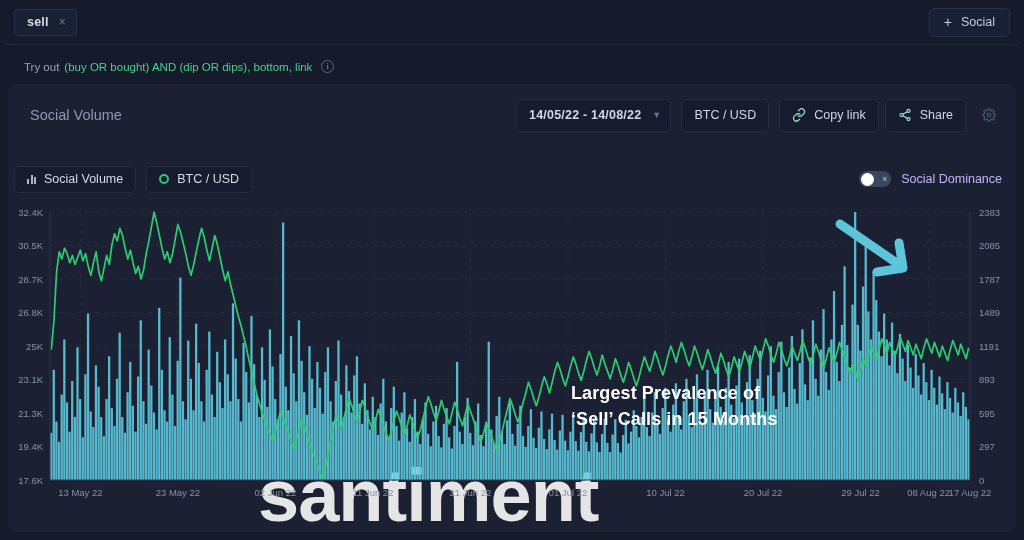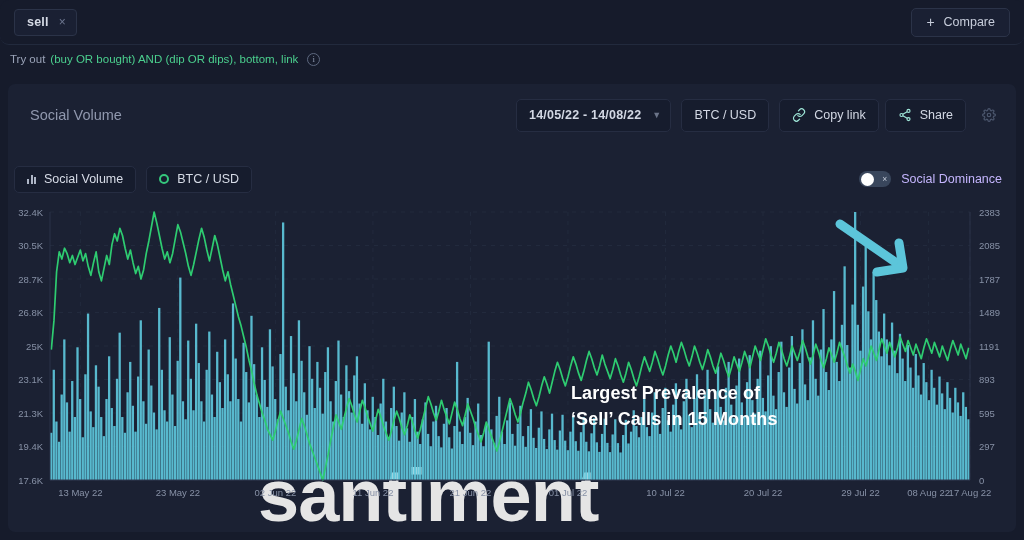--- a/index.html
+++ b/index.html
@@ -31,21 +31,21 @@
     display: flex; align-items: center; gap: 9px;
     height: 29px; padding: 0 14px;
     border: 1px solid #2b3348; border-radius: 5px;
     background: #1a2033; color: #c7cddb; font-size: 12.5px;
   }
   .compare-btn .plus { font-size: 14px; color: #c7cddb; line-height: 1; }
 
   
   .hintrow {
     position: absolute; left: 0; top: 45px; width: 1024px; height: 28px;
-    display: flex; align-items: center; padding: 0 10px; gap: 5px;
+    display: flex; align-items: flex-end; padding: 0 24px; gap: 5px;
     background: #161b2b;
   }
   .hintrow .tryout { color: #9aa3b8; font-size: 11.5px; }
   .hintrow .query { color: #4bcf8e; font-size: 11.5px; }
   .info-ic {
     width: 13px; height: 13px; border-radius: 50%;
     border: 1px solid #5d687f; color: #8d97ad;
     font-size: 9px; line-height: 11px; text-align: center;
     margin-left: 4px; font-family: "Liberation Serif", serif;
   }
@@ -127,21 +127,21 @@
 <div id="app">
 
   <div class="topbar">
     <div class="chip-tag">
       <span class="label">sell</span>
       <span class="xbtn">×</span>
     </div>
     <div class="spacer"></div>
     <div class="compare-btn">
       <span class="plus">+</span>
-      <span>Compare</span>
+      <span>Social</span>
     </div>
   </div>
 
   <div class="hintrow">
     <span class="tryout">Try out</span>
     <span class="query">(buy OR bought) AND (dip OR dips), bottom, link</span>
     <span class="info-ic">i</span>
   </div>
 
   <div class="panel">

